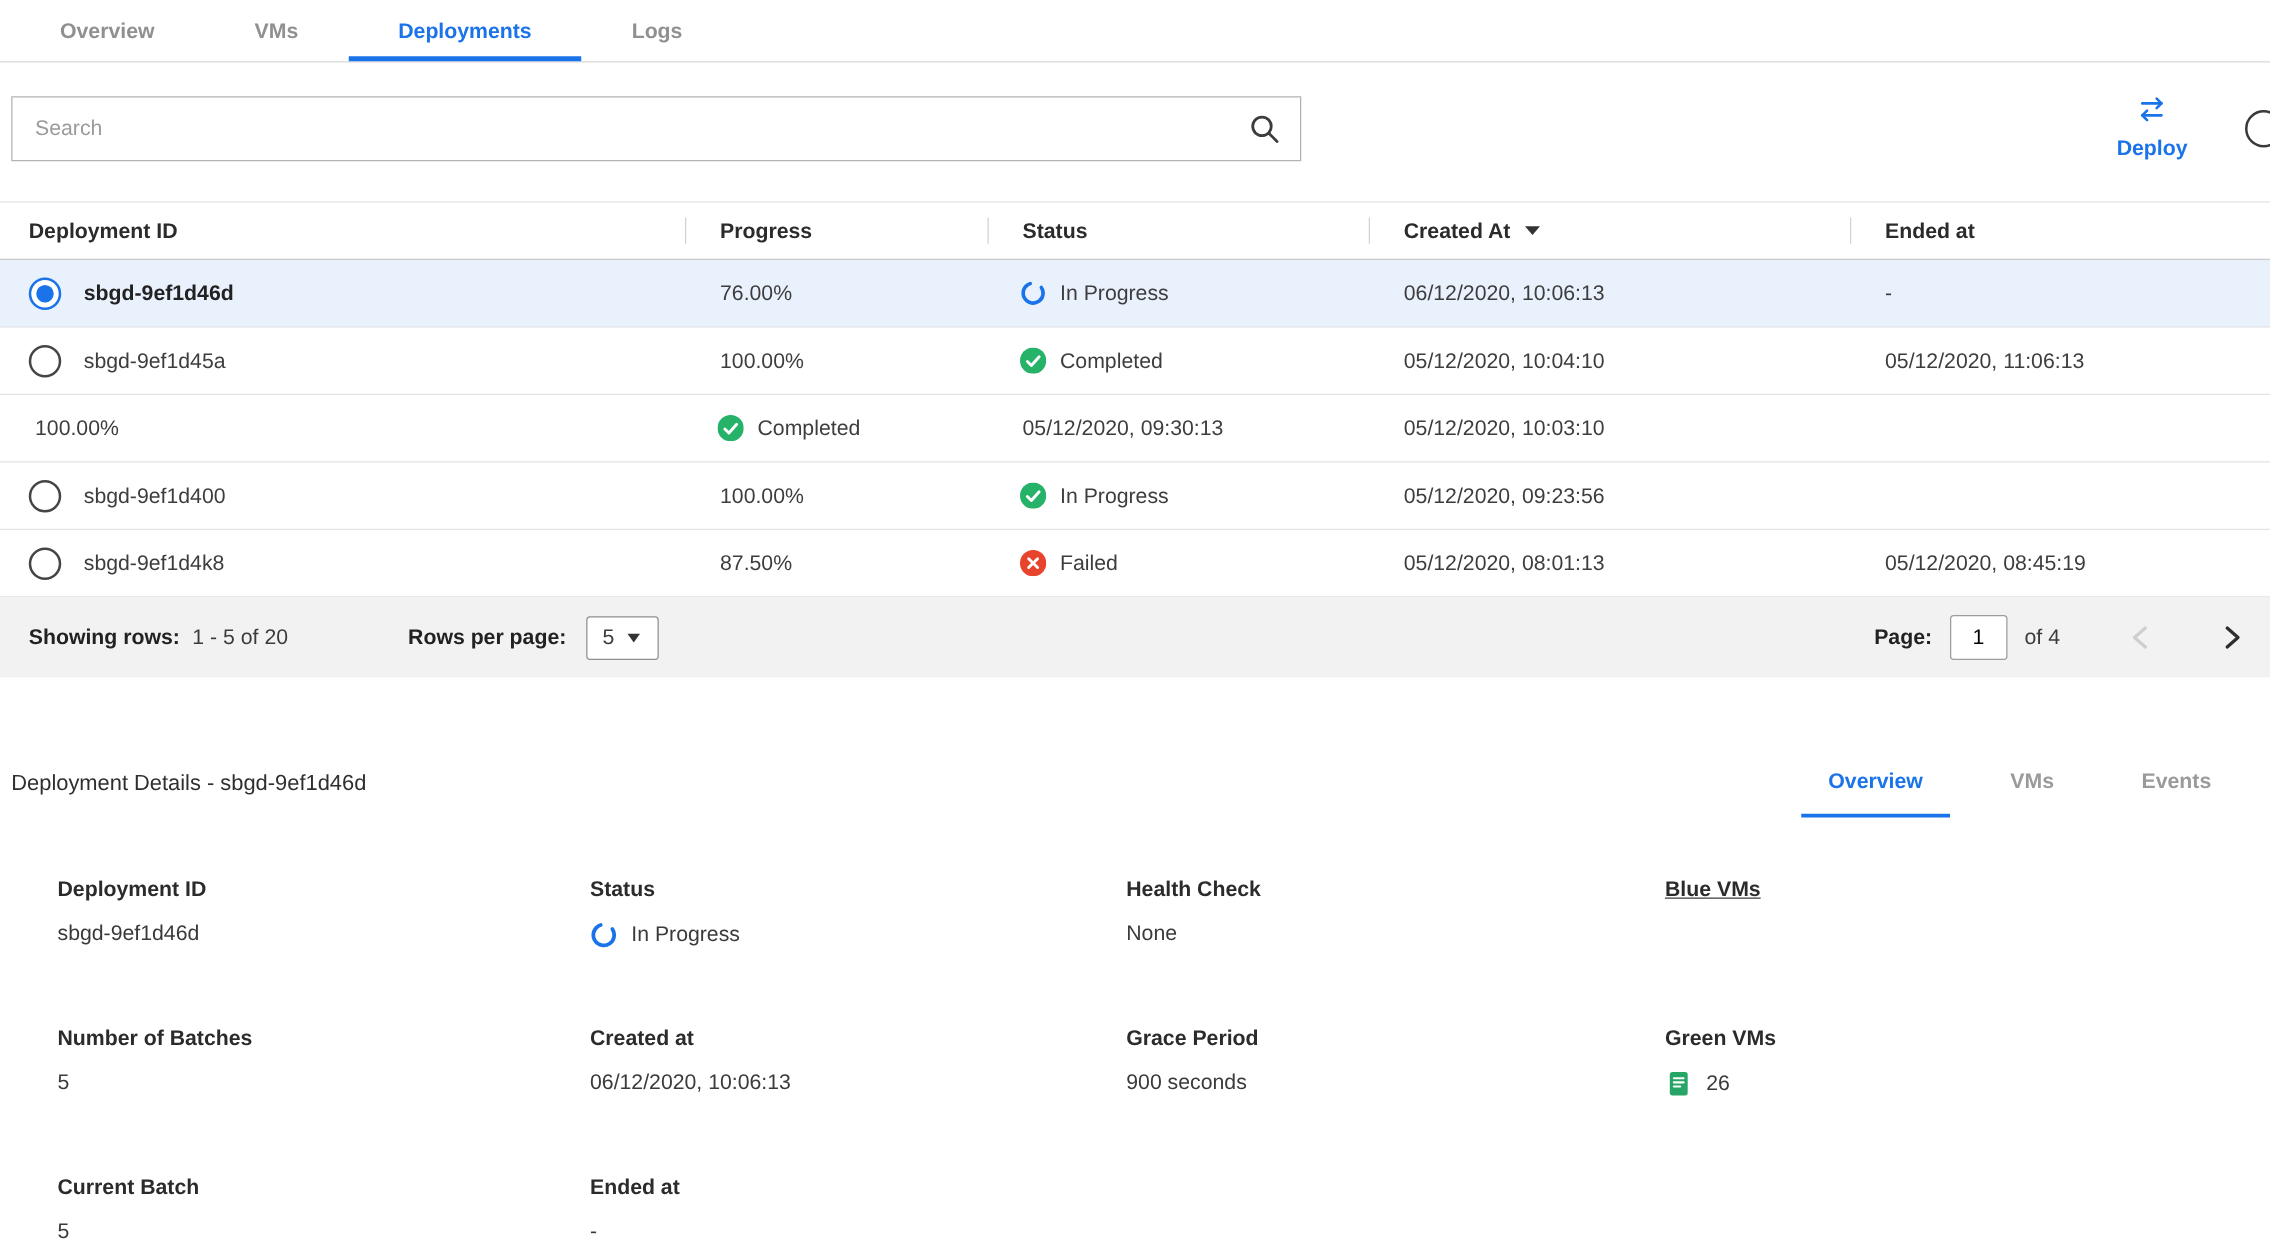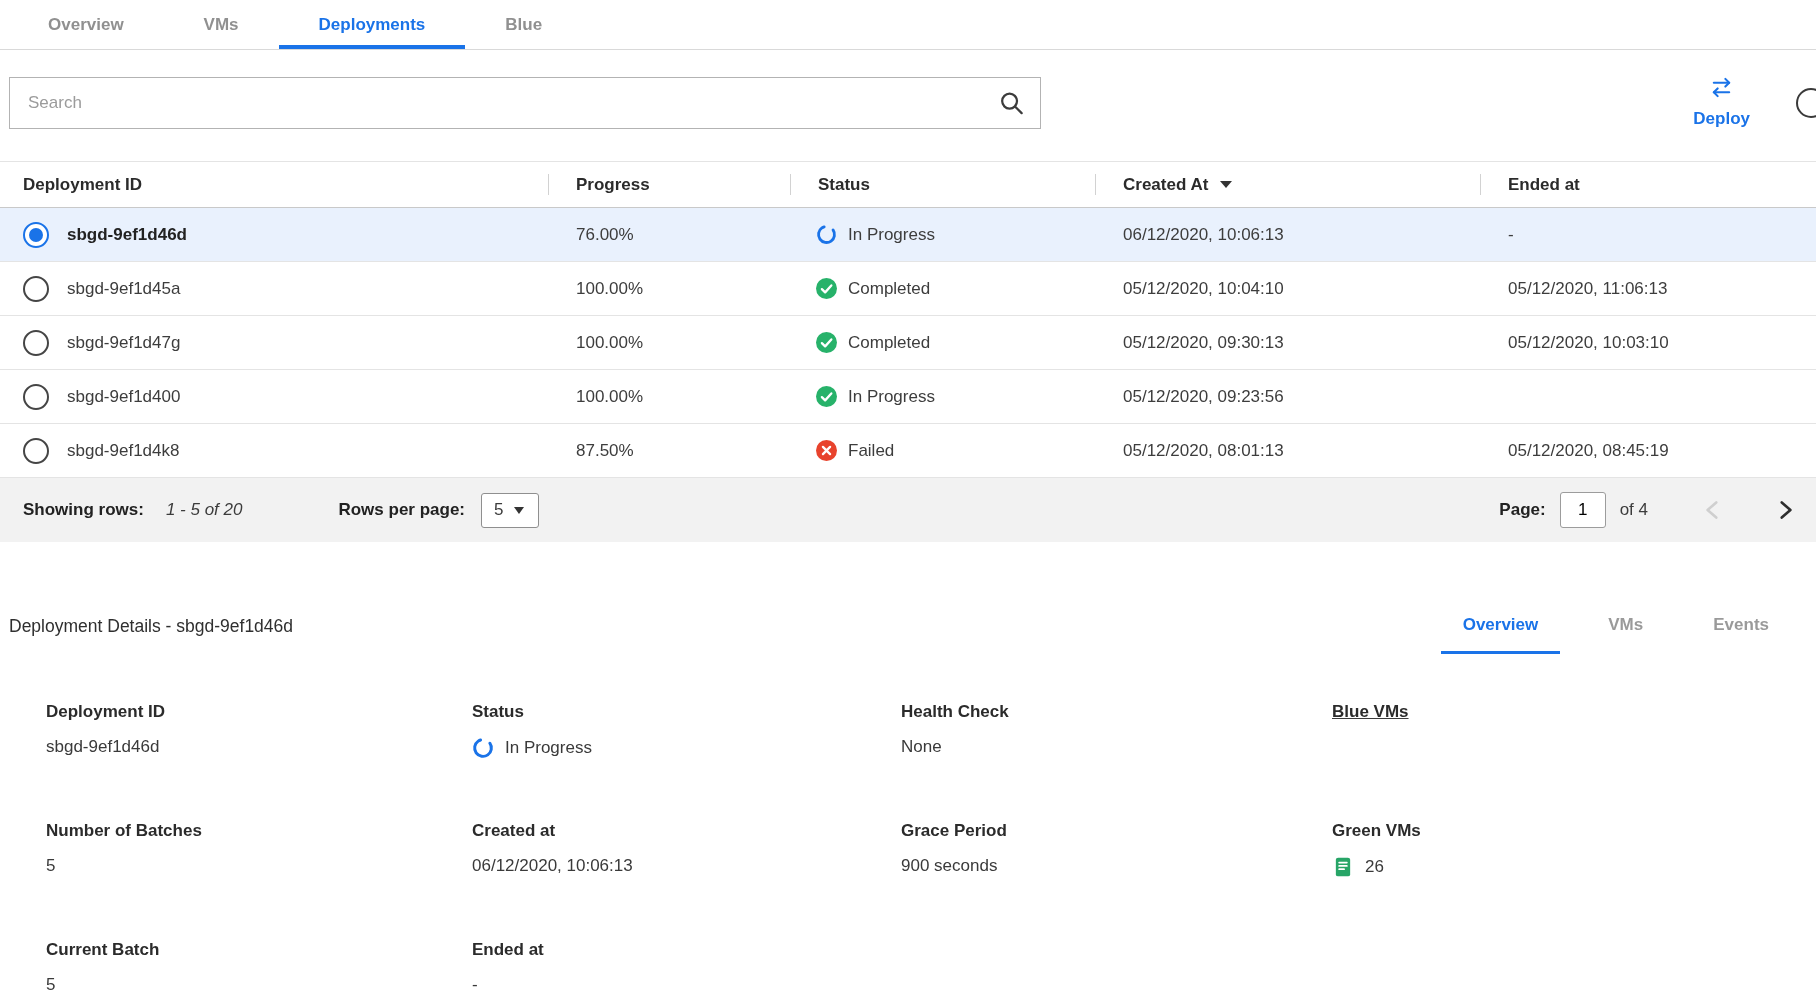--- a/index.html
+++ b/index.html
@@ -55,21 +55,21 @@
   .radio.on::after{content:""; position:absolute; inset:4px; border-radius:50%; background:var(--blue);}
   .c-status{display:flex; align-items:center; gap:11px; padding-left:26px;}
   .sicon{width:21px; height:21px; flex:0 0 auto;}
   .sicon.spinner{color:var(--blue);}
   .sicon.check{color:var(--green);}
   .sicon.fail{color:var(--red);}
 
   
   .tfoot{height:64px; background:#f2f2f2; display:flex; align-items:center; padding:0 18px 0 23px;}
   .b{font-weight:700; color:#222;}
-  .showing-value{margin-left:22px;font-style:italic;}
+  .showing-value{margin-left:10px;}
   .rpp-label{margin-left:96px;}
   .rpp-select{margin-left:16px; height:35px; min-width:58px; background:#fff; border:1px solid #8f8f8f;
     border-radius:3px; display:flex; align-items:center; gap:10px; padding:0 10px 0 12px; cursor:pointer;}
   .rpp-caret{width:0; height:0; border-left:5.5px solid transparent; border-right:5.5px solid transparent; border-top:7px solid #333;}
   .pager{margin-left:auto; display:flex; align-items:center;}
   .page-input{width:46px; height:36px; border:1px solid #9c9c9c; border-radius:3px; text-align:center;
     font:inherit; margin-left:14px; background:#fff; outline:none;}
   .of-label{margin-left:14px;text-align:center;}
   .chev{width:26px; height:26px; cursor:pointer;}
   .chev.left{margin-left:52px; color:#cfcfcf;}
@@ -92,21 +92,21 @@
   .dicon.vm-blue{color:var(--blue);}
   .dicon.vm-green{color:#27a567;}
 </style>
 </head>
 <body>
 
 <div class="tabbar">
   <div class="tab">Overview</div>
   <div class="tab">VMs</div>
   <div class="tab active">Deployments</div>
-  <div class="tab">Blue</div>
+  <div class="tab">Logs</div>
 </div>
 
 <div class="toolbar">
   <div class="search-wrap">
     <input class="search-input" type="text" placeholder="Search" style="">
     <span class="search-icon">
       <svg viewBox="0 0 24 24" width="100%" height="100%" fill="none">
         <circle cx="10.3" cy="10.3" r="6.6" stroke="currentColor" stroke-width="2"></circle>
         <path d="M15.3 15.3L21 21" stroke="currentColor" stroke-width="2" stroke-linecap="round"></path>
       </svg>
@@ -178,24 +178,20 @@
               <path d="M5.6 10.6l3.1 3.1 5.9-6.6" fill="none" stroke="#fff" stroke-width="2.2" stroke-linecap="round" stroke-linejoin="round"></path>
             </svg>
           </span>
       <span>Completed</span>
     </div>
     <div class="cell c-created">05/12/2020, 10:04:10</div>
     <div class="cell c-ended">05/12/2020, 11:06:13</div>
   </div>
 
   <div class="trow">
-    <div class="cell c-id">
-      <span class="radio off"></span>
-      <span class="id-text">sbgd-9ef1d47g</span>
-    </div>
     <div class="cell c-progress">100.00%</div>
     <div class="cell c-status">
       <span class="sicon check">
             <svg viewBox="0 0 20 20" width="100%" height="100%">
               <circle cx="10" cy="10" r="10" fill="currentColor"></circle>
               <path d="M5.6 10.6l3.1 3.1 5.9-6.6" fill="none" stroke="#fff" stroke-width="2.2" stroke-linecap="round" stroke-linejoin="round"></path>
             </svg>
           </span>
       <span>Completed</span>
     </div>

